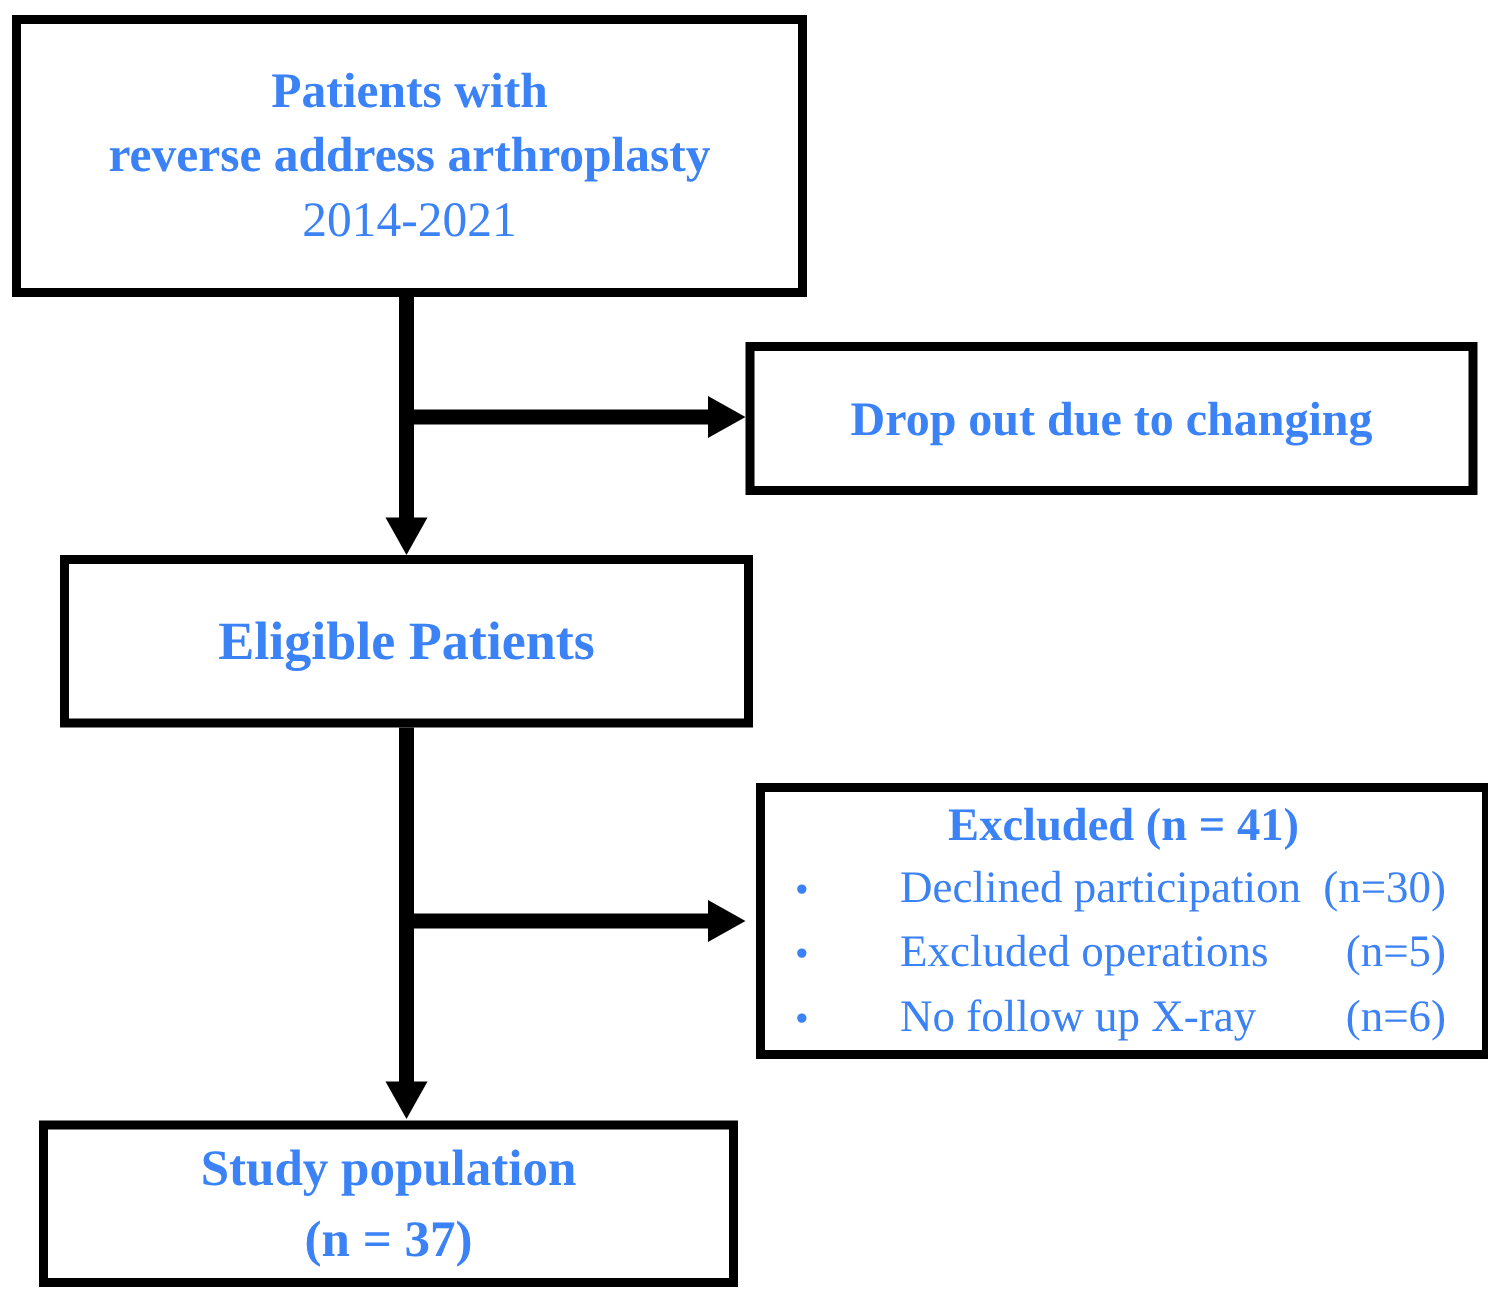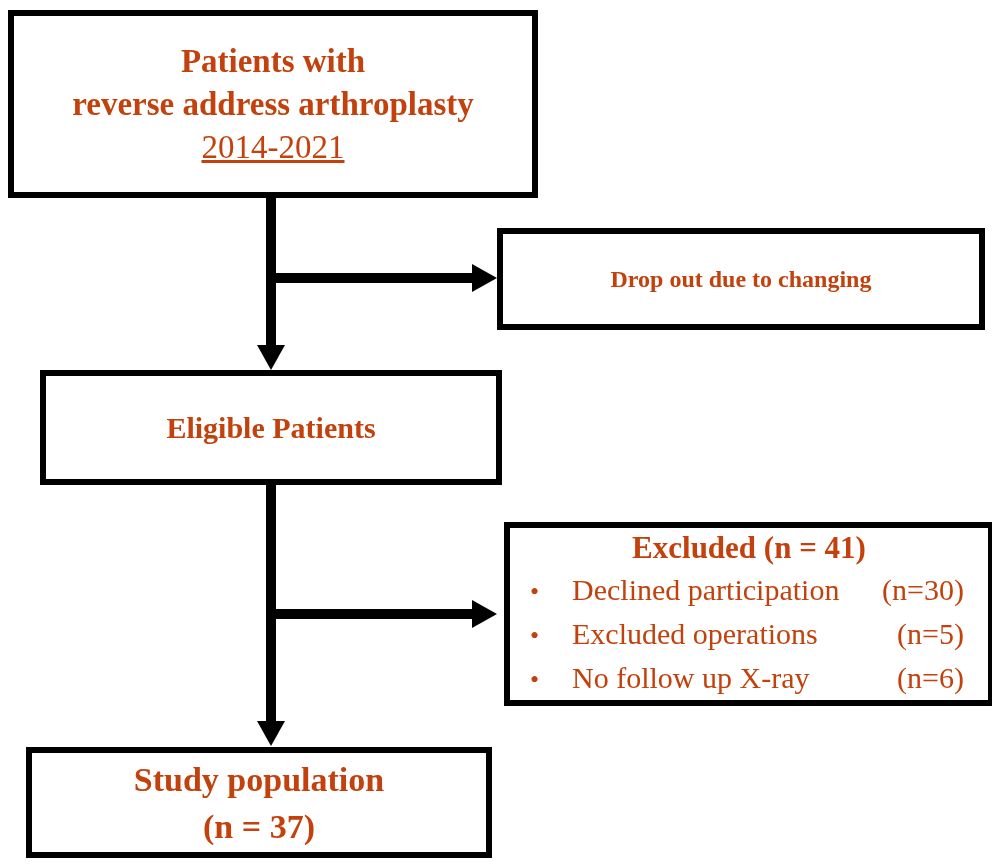--- a/index.html
+++ b/index.html
@@ -6,21 +6,21 @@
     margin: 0;
     padding: 0;
     background: #ffffff;
   }
   .canvas {
     position: relative;
     width: 992px;
     height: 865px;
     background: #ffffff;
     font-family: "Liberation Serif", "DejaVu Serif", serif;
-    color: #c2410c;
+    color: #3b82f6;
     overflow: hidden;
   }
   .box {
     position: absolute;
     border: 6px solid #000000;
     background: #ffffff;
     box-sizing: border-box;
     display: flex;
     flex-direction: column;
     justify-content: center;
@@ -28,45 +28,45 @@
     text-align: center;
   }
   .box-top      { left: 8px;   top: 10px;  width: 530px; height: 188px; }
   .box-dropout  { left: 497px; top: 228px; width: 488px; height: 102px; }
   .box-eligible { left: 40px;  top: 370px; width: 462px; height: 115px; }
   .box-excluded { left: 504px; top: 522px; width: 490px; height: 184px;
                   justify-content: center; align-items: stretch; text-align: left; }
   .box-study    { left: 26px;  top: 747px; width: 466px; height: 111px; }
 
   .t-bold   { font-weight: bold; }
-  .t-reg    { font-weight: normal; text-decoration: underline; }
+  .t-reg    { font-weight: normal; }
   .box-top .line      { font-size: 33px; line-height: 43px; }
-  .box-dropout .line  { font-size: 24px; line-height: 44px; }
-  .box-eligible .line { font-size: 30px; line-height: 47px; }
+  .box-dropout .line  { font-size: 32px; line-height: 44px; }
+  .box-eligible .line { font-size: 36px; line-height: 47px; }
   .box-study .line    { font-size: 34px; line-height: 47px; }
 
   .excl-title {
     font-size: 31px;
     font-weight: bold;
     text-align: center;
     line-height: 42px;
   }
   .excl-item {
     display: flex;
     align-items: baseline;
     font-size: 30px;
     line-height: 42px;
     padding: 0 24px 0 20px;
   }
   .excl-bullet {
     width: 42px;
     flex: 0 0 42px;
     font-size: 26px;
   }
-  .excl-label { flex: 1 1 auto; }
+  .excl-label { flex: 1 1 auto; margin-left: 28px; }
   .excl-count { flex: 0 0 auto; }
 
   
   .line-seg {
     position: absolute;
     background: #000000;
   }
   .vline1 { left: 266px; top: 198px; width: 10px; height: 150px; }
   .hline1 { left: 266px; top: 273px; width: 207px; height: 10px; }
   .vline2 { left: 266px; top: 485px; width: 10px; height: 239px; }

